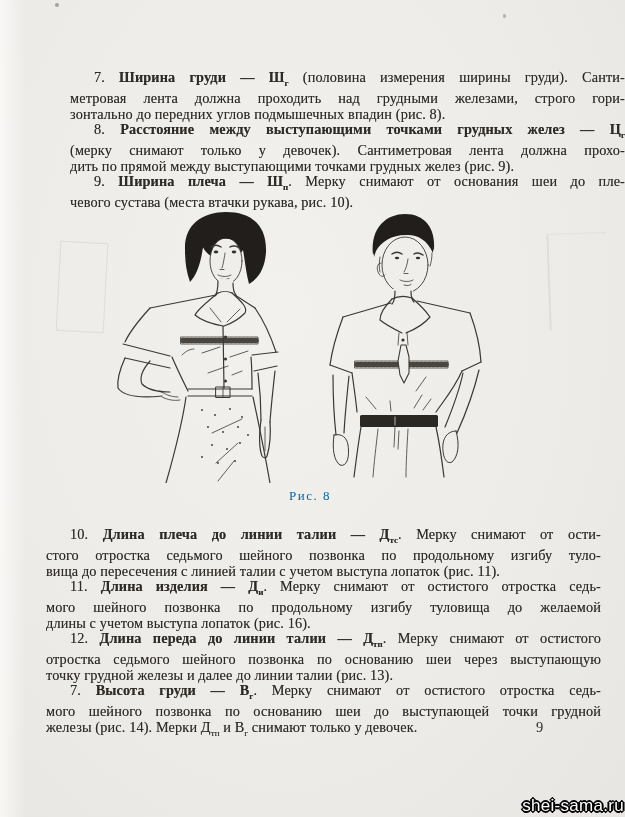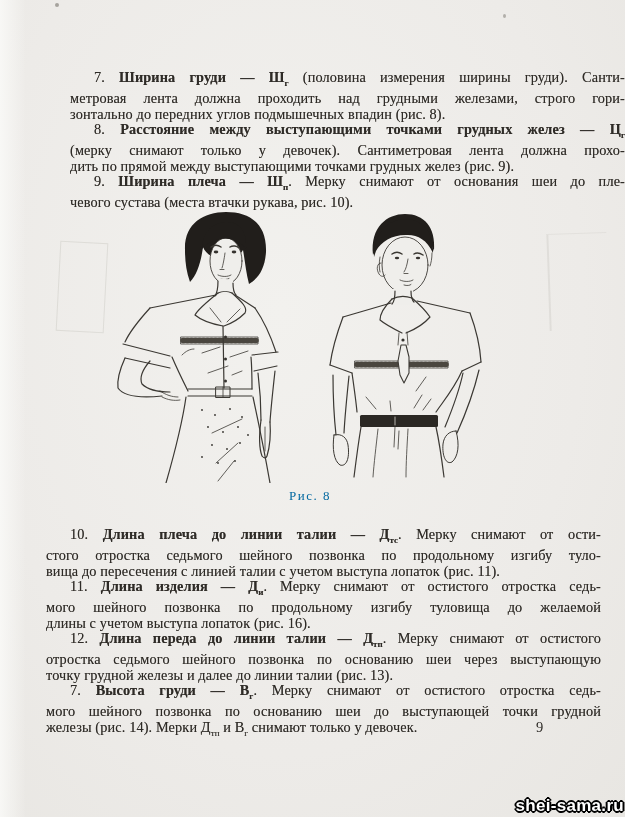--- a/index.html
+++ b/index.html
@@ -40,21 +40,21 @@
   #figure .ticks{stroke:#4a463f;stroke-width:5.6;stroke-dasharray:1 3;}
   #figure .thin{stroke-width:.8;}
   .caption{
     position:absolute;left:250px;top:488px;width:120px;text-align:center;
     font-size:13px;letter-spacing:1.5px;color:#0369a1;
   }
   .pagenum{position:absolute;left:536px;top:719px;font-size:14.5px;color:#2e2b27;}
   .watermark{
     position:absolute;right:1px;bottom:1px;
     font-family:"Liberation Sans","DejaVu Sans",sans-serif;
-    font-weight:700;font-size:17px;letter-spacing:.3px;color:#fff;
+    font-weight:400;font-size:17px;letter-spacing:.3px;color:#fff;
     text-shadow:
       -1px -1px 0 #000, 1px -1px 0 #000, -1px 1px 0 #000, 1px 1px 0 #000,
       -2px 0 0 #000, 2px 0 0 #000, 0 -2px 0 #000, 0 2px 0 #000;
     text-align: right;
   }
   .speck{position:absolute;background:#6b675f;border-radius:50%;}
   #speck1{left:55px;top:3px;width:4px;height:4px;opacity:.55;}
   #speck2{left:503px;top:14px;width:3px;height:4px;opacity:.45;}
   .bleed{position:absolute;pointer-events:none;}
   #bleed1{left:58px;top:242px;width:46px;height:88px;border:1px solid rgba(110,105,95,.13);transform:rotate(3deg);}

